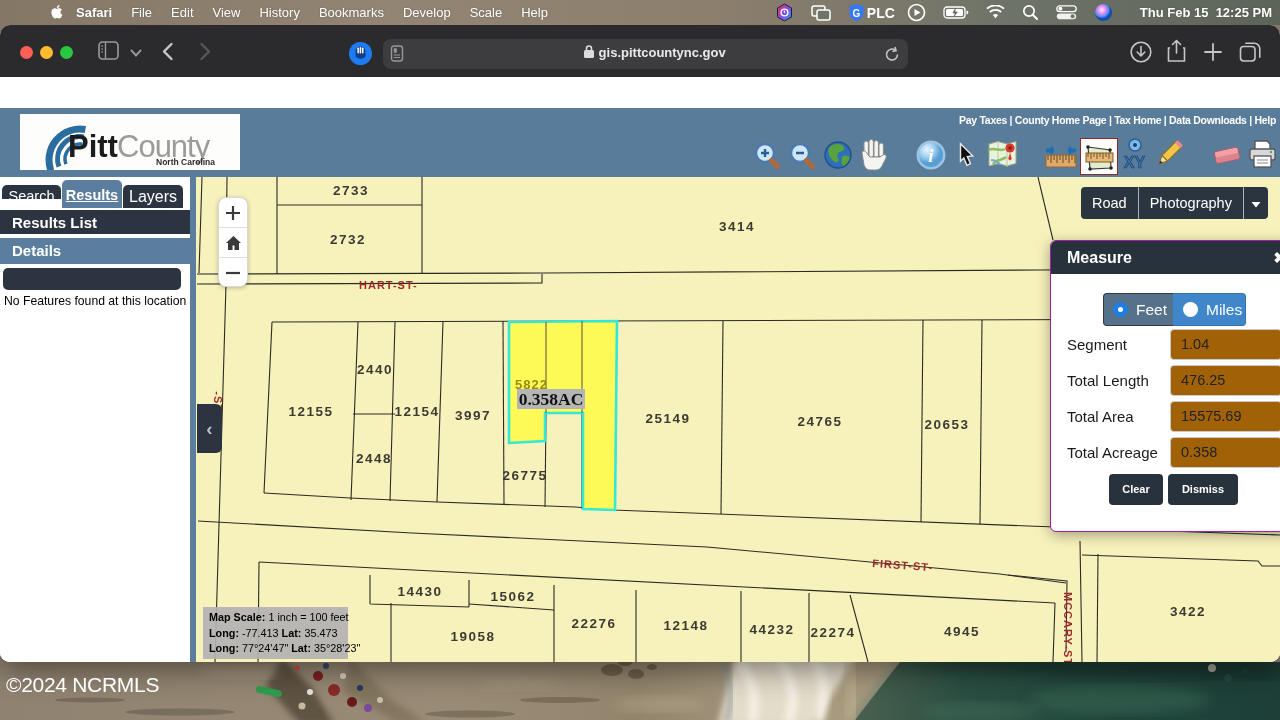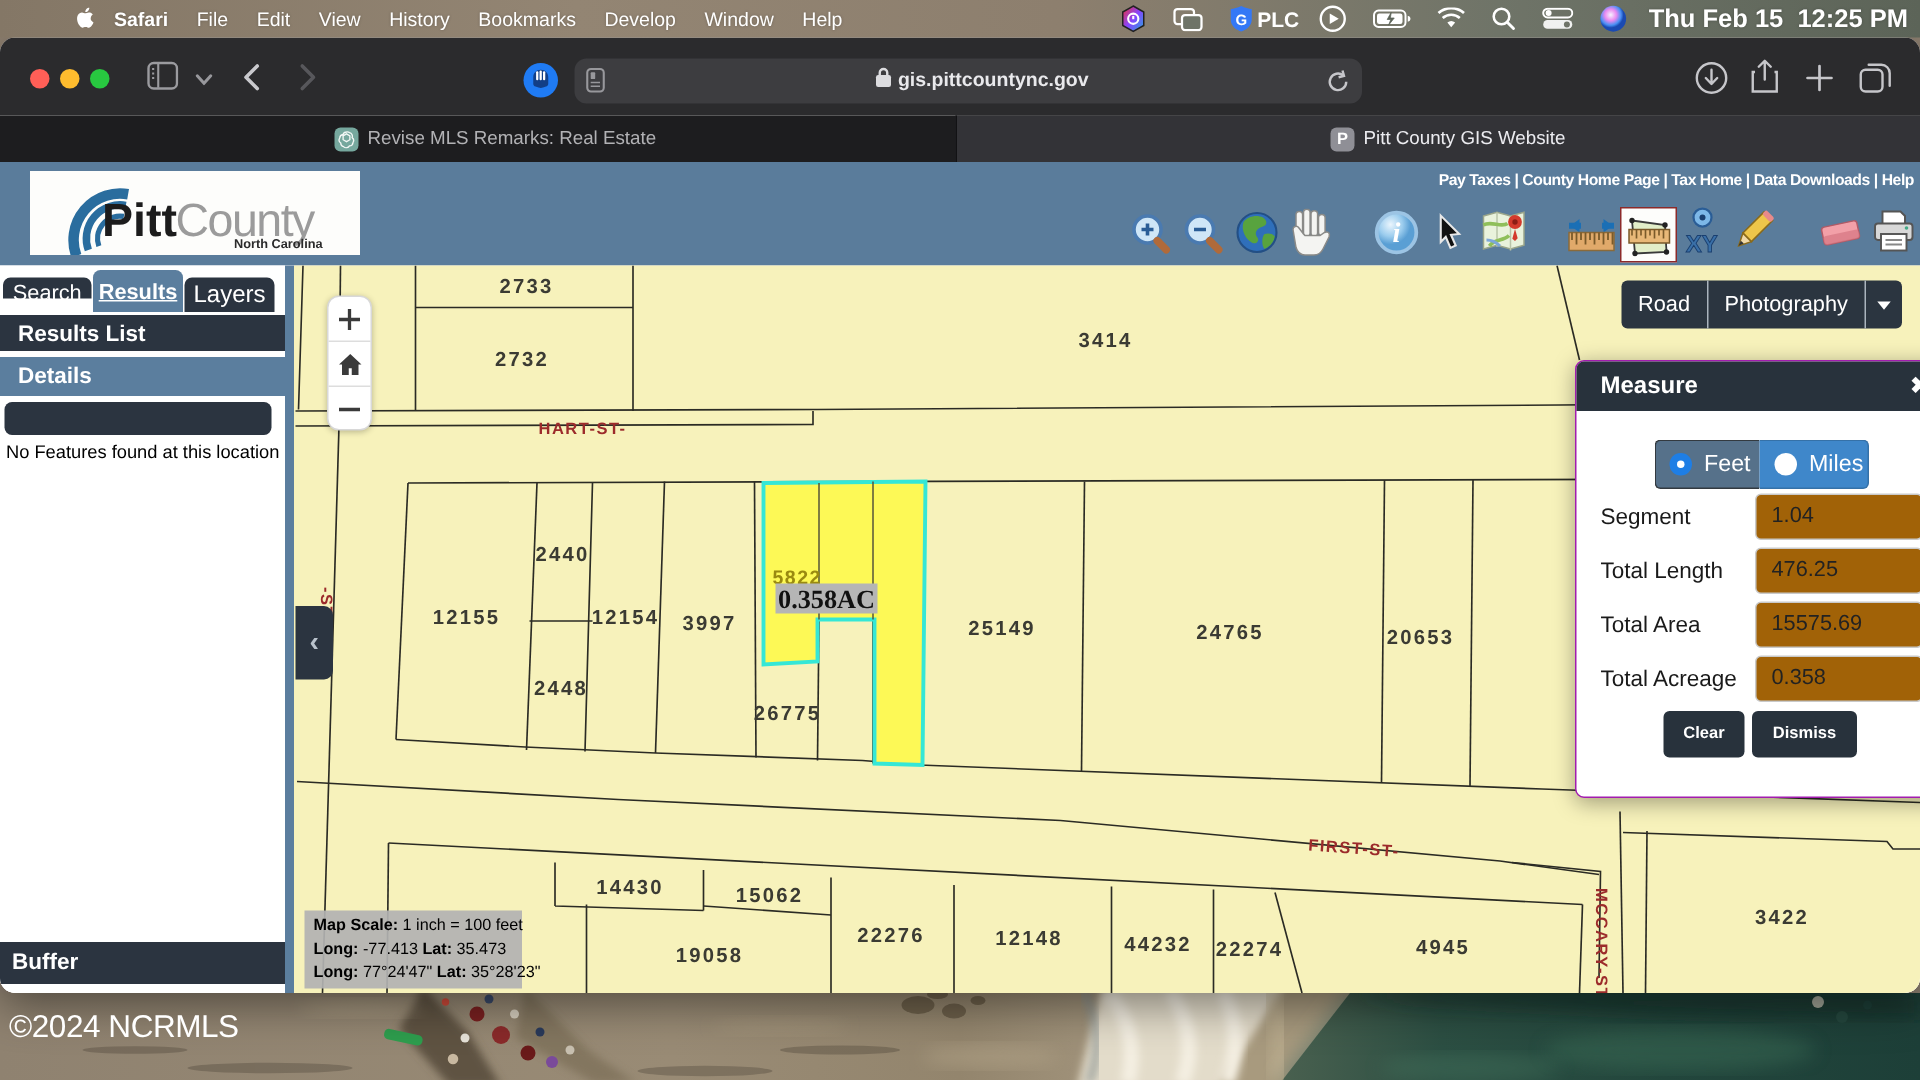--- a/index.html
+++ b/index.html
@@ -8,21 +8,21 @@
   .abs { position:absolute; }
 
   
   #menubar { position:absolute; left:0; top:0; width:1280px; height:25px;
     background:linear-gradient(90deg,#847766 0%,#938573 30%,#8d7f6e 55%,#6f7468 78%,#5c6458 100%);
     color:#fff; font-size:13px; display:flex; align-items:center; z-index:30; }
   #menubar .mi { margin:0 9.5px; white-space:nowrap; text-shadow:0 0 2px rgba(0,0,0,.25); }
   #menubar .bold { font-weight:bold; }
   #mright { position:absolute; right:8px; top:0; height:25px; display:flex; align-items:center; color:#fff; }
   #mright .ic { margin:0 8.5px; display:flex; align-items:center; }
-  #clock { font-size:17px; font-weight:bold; margin-left:6px; white-space:nowrap; text-shadow:0 0 2px rgba(0,0,0,.25); }
+  #clock { font-size:13px; font-weight:bold; margin-left:18px; white-space:nowrap; text-shadow:0 0 2px rgba(0,0,0,.25); }
 
   
   #window { position:absolute; left:0; top:25px; width:1280px; height:637px; border-radius:10px;
     overflow:hidden; background:#fff; z-index:20; box-shadow:0 8px 30px rgba(0,0,0,.45); }
   #toolbar { position:absolute; left:0; top:0; width:1280px; height:52px; background:#2b2b2d; }
   .tl { position:absolute; top:21px; width:13px; height:13px; border-radius:50%; }
   #urlbar { position:absolute; left:383px; top:14px; width:525px; height:30px; background:#3d3d40;
     border-radius:8px; color:#e9e9ec; font-size:13px; font-weight:bold; }
   #tabbar { position:absolute; left:0; top:52px; width:1280px; height:31px; background:#1d1d1f; }
   #tab2 { position:absolute; left:637px; top:0; width:643px; height:31px; background:#333337; }
@@ -156,21 +156,21 @@
   <svg width="14" height="16" viewBox="0 0 14 16" style="margin-left:50px">
     <path d="M11.3 8.6c0-2 1.6-3 1.7-3.1-.9-1.4-2.4-1.6-2.9-1.6-1.2-.1-2.4.7-3 .7-.6 0-1.6-.7-2.6-.7C3.2 4 2 4.7 1.3 5.8-.1 8.2.9 11.8 2.3 13.8c.7 1 1.5 2.1 2.5 2 1-.1 1.4-.6 2.6-.6 1.2 0 1.6.6 2.6.6 1.1 0 1.8-1 2.4-2 .8-1.1 1.1-2.2 1.1-2.3 0 0-2.2-.8-2.2-2.9zM9.4 2.6c.5-.7.9-1.6.8-2.6-.8 0-1.7.5-2.3 1.2-.5.6-.9 1.5-.8 2.4.9.1 1.8-.4 2.3-1z" fill="#fff" transform="scale(0.85) translate(1,0)"></path>
   </svg>
   <span class="mi bold" style="margin-left:12px">Safari</span>
   <span class="mi">File</span>
   <span class="mi">Edit</span>
   <span class="mi">View</span>
   <span class="mi">History</span>
   <span class="mi">Bookmarks</span>
   <span class="mi">Develop</span>
-  <span class="mi">Window</span>
+  <span class="mi">Scale</span>
   <span class="mi">Help</span>
   <div id="mright">
     <span class="ic">
         <svg width="19" height="19" viewBox="0 0 19 19">
           <defs>
             <linearGradient id="hexg" x1="0" y1="0" x2="1" y2="1">
               <stop offset="0" stop-color="#e33"></stop>
               <stop offset=".5" stop-color="#84f"></stop>
               <stop offset="1" stop-color="#2ad"></stop>
             </linearGradient>
@@ -297,31 +297,20 @@
         <path d="M4 9h-1.5v13h16V9H17" fill="none" stroke="#c6c6ca" stroke-width="1.6"></path>
         <path d="M10.5 2v12M6.5 5.5L10.5 1.5l4 4" fill="none" stroke="#c6c6ca" stroke-width="1.6" stroke-linecap="round" stroke-linejoin="round"></path>
       </svg>
     <svg class="abs" style="left:1203px;top:17px" width="20" height="20" viewBox="0 0 20 20">
         <path d="M10 2v16M2 10h16" stroke="#c6c6ca" stroke-width="1.8" stroke-linecap="round"></path>
       </svg>
     <svg class="abs" style="left:1239px;top:16px" width="23" height="21" viewBox="0 0 23 21">
         <rect x="1.5" y="5.5" width="14.5" height="14.5" rx="3.2" fill="none" stroke="#c6c6ca" stroke-width="1.6"></rect>
         <path d="M6.8 2.2h8.4a5.6 5.6 0 0 1 5.6 5.6v8.4" fill="none" stroke="#c6c6ca" stroke-width="1.6" stroke-linecap="round"></path>
       </svg>
-  </div>
-  <div id="tabbar">
-    <div id="tab2"></div>
-    <div class="abs" style="left:637px;top:0;width:1px;height:31px;background:#121214"></div>
-    <div class="abs" style="left:223px;top:8px;width:16px;height:16px;border-radius:4px;background:#76a89e"></div>
-    <svg class="abs" style="left:225px;top:10px" width="12" height="12" viewBox="0 0 24 24">
-        <path d="M12 2a5 5 0 0 0-4.7 3.3A5 5 0 0 0 3 10a5 5 0 0 0 1.3 6.7A5 5 0 0 0 8 21.5a5 5 0 0 0 8-1 5 5 0 0 0 4.7-4.5 5 5 0 0 0-1.2-6.5A5 5 0 0 0 16 2.8 5 5 0 0 0 12 2zm0 2.5l4.5 2.6v5.2L12 14.9 7.5 12.3V7.1z" fill="none" stroke="#f2f7f5" stroke-width="1.8"></path>
-      </svg>
-    <span class="tabtitle abs" style="left:245px;top:8px;color:#b2b2b5">Revise MLS Remarks: Real Estate</span>
-    <div class="abs" style="left:887px;top:8px;width:16px;height:16px;border-radius:4px;background:#8f8f96;color:#fff;font-size:11px;font-weight:bold;text-align:center;line-height:16px">P</div>
-    <span class="tabtitle abs" style="left:909px;top:8px;color:#ececf0;font-weight:500">Pitt County GIS Website</span>
   </div>
   <div id="site">
     <div id="siteheader">
       <div id="hlinks">Pay Taxes | County Home Page | Tax Home | Data Downloads | Help</div>
       <div id="logobox">
         <svg width="220" height="56" viewBox="0 0 220 56">
           <g fill="none" stroke="#2a6d9e">
             <path d="M30.9 56.6 A31 31 0 0 1 65.4 15.5" stroke-width="7"></path>
             <path d="M38.9 52.7 A22.5 22.5 0 0 1 63.9 22.9" stroke-width="5"></path>
             <path d="M45.9 50.1 A15 15 0 0 1 62.6 30.3" stroke-width="3.5"></path>
@@ -428,21 +417,20 @@
       </div>
     </div>
     <div id="sidebar">
       <div class="abs darkbar" style="left:2px;top:8px;width:59px;height:14px;border-radius:5px 5px 0 0;font-weight:normal;font-size:14.5px;text-align:center;line-height:23px">Search</div>
       <div class="abs bluebar" style="left:62px;top:3px;width:60px;height:28px;border-radius:5px 5px 0 0;font-size:14.5px;text-align:center;line-height:30px"><span style="text-decoration:underline">Results</span></div>
       <div class="abs darkbar" style="left:123px;top:8px;width:60px;height:23px;border-radius:5px 5px 0 0;font-weight:normal;font-size:16px;text-align:center;line-height:23px">Layers</div>
       <div class="abs bluebar" style="left:0;top:61px;width:190px;height:26px;line-height:26px;padding-left:12px">Details</div>
       <div class="abs darkbar" style="left:0;top:33px;width:190px;height:26px;line-height:26px;padding-left:12px;border-bottom:2px solid #fff">Results List</div>
       <div class="abs" style="left:3px;top:91px;width:178px;height:22px;background:#2b3440;border-radius:5px"></div>
       <div class="abs" style="left:4px;top:117px;font-size:12.2px;color:#000;white-space:nowrap">No Features found at this location</div>
-      <div class="abs darkbar" style="left:0;top:451px;width:190px;height:28px;line-height:28px;padding-left:8px">Buffer</div>
     </div>
     <div id="mapwrap">
       <svg width="1084" height="485" viewBox="196 177 1084 485" style="position:absolute;left:0;top:0">
         <g stroke="#2b2b24" stroke-width="1.1" fill="none">
           <path d="M202 177 L199 273"></path>
           <path d="M227 177 L226 273"></path>
           <path d="M277 177 V274 M422 177 V274 M277 205 H422"></path>
           <path d="M197 274 L545 273 L1040 270 L1280 268"></path>
           <path d="M197 284 L542 283 L542 274"></path>
           <path d="M226 284 L215 662"></path>

